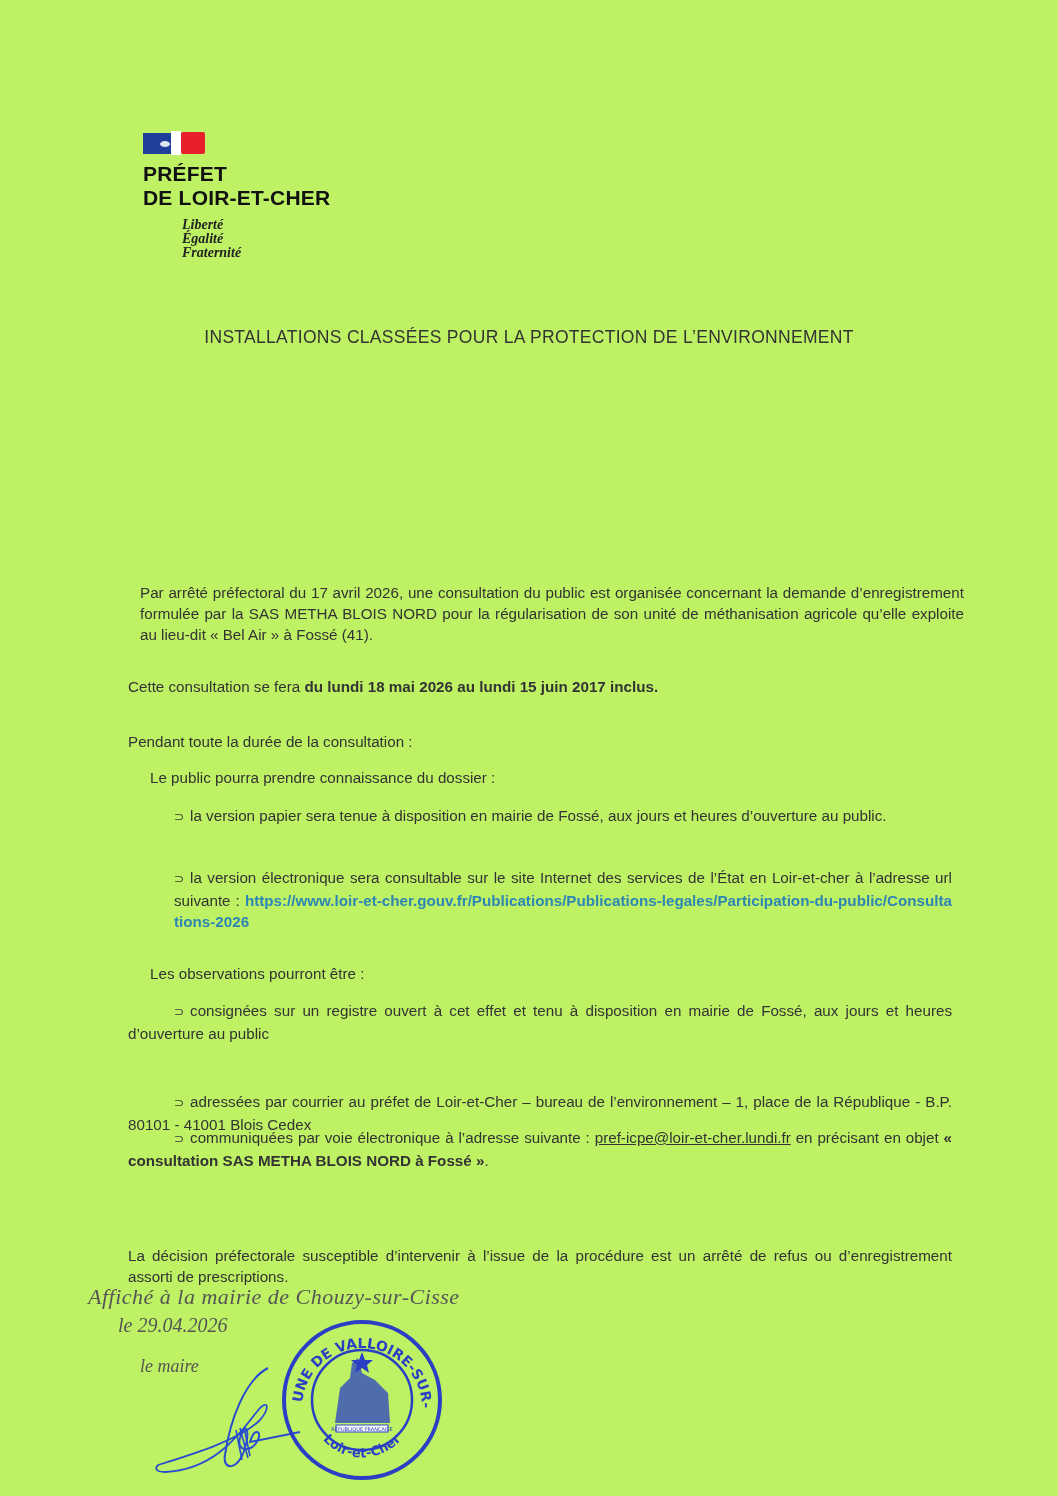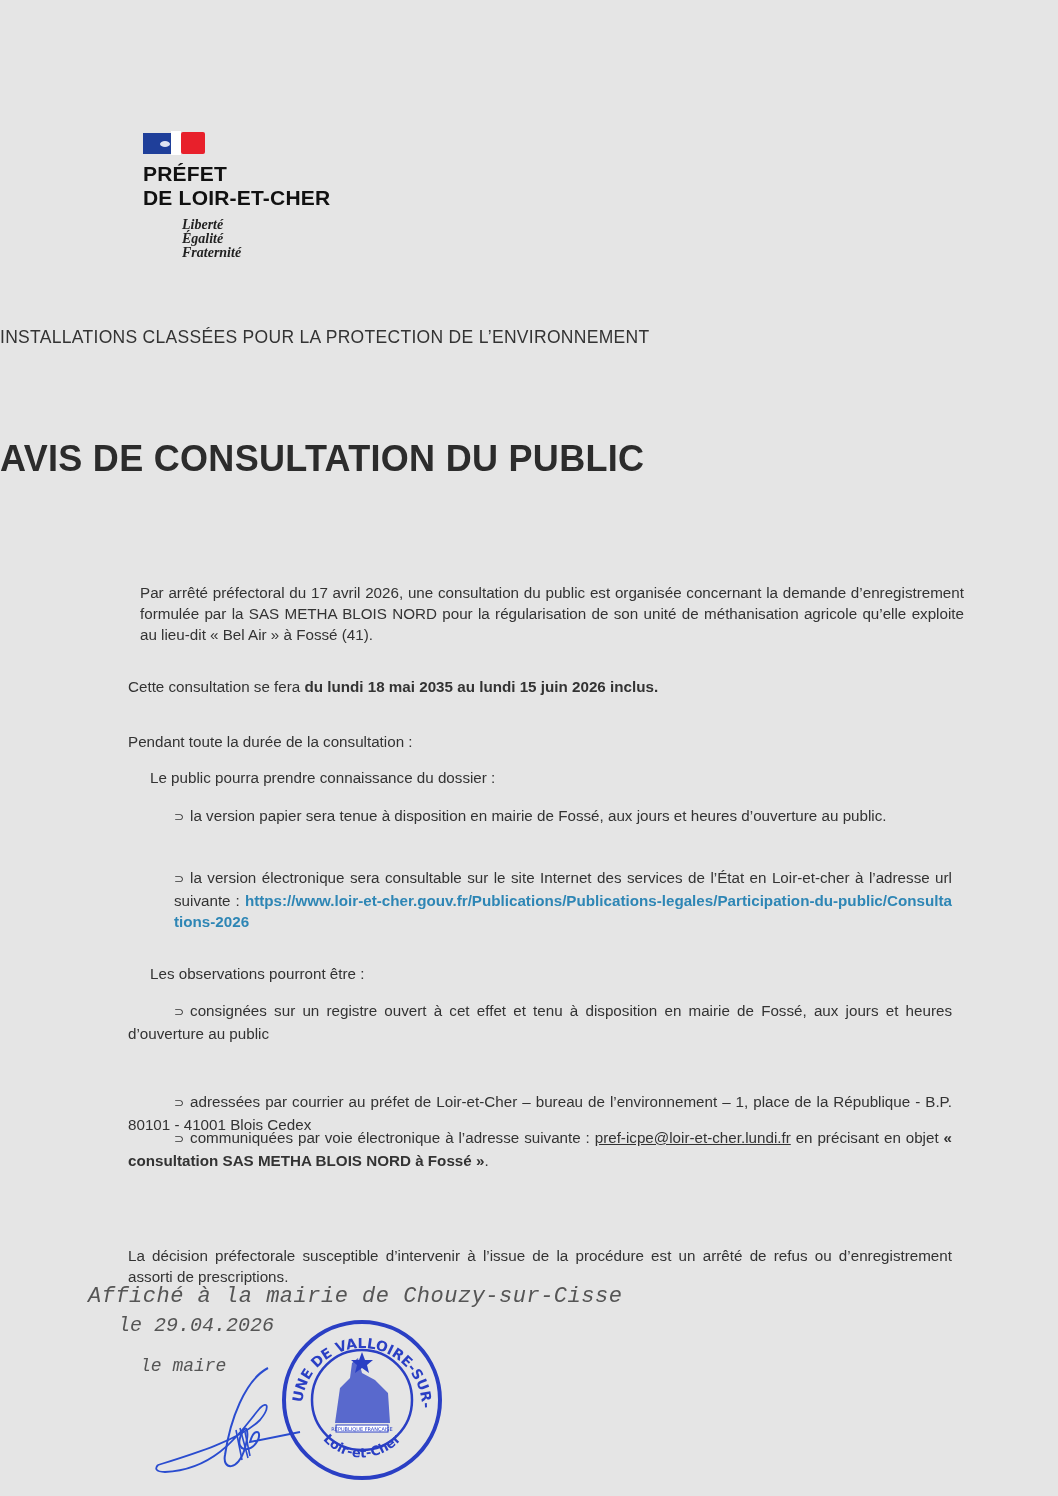--- a/index.html
+++ b/index.html
@@ -1,33 +1,33 @@
 <!DOCTYPE html>
 <html><head>
 <meta charset="utf-8">
 <style>
   html, body { margin: 0; padding: 0; background: #ffffff; }
   body { width: 1058px; height: 1496px; position: relative; overflow: hidden;
          font-family: "Liberation Sans", sans-serif; color: #2a2a2a; }
-  .page { position: absolute; left: 0; top: 0; width: 1058px; height: 1496px; background: #e5e5e5; }
+  .page { position: absolute; left: 0; top: 0; width: 1058px; height: 1496px; background: #bef264; }
 
   
   .flag { position: absolute; left: 143px; top: 131px; width: 62px; height: 24px; }
   .flag .blue { position: absolute; left: 0; top: 2px; width: 28px; height: 21px; background: #1f3f9a; }
   .flag .white { position: absolute; left: 28px; top: 0; width: 10px; height: 24px; background: #fff; }
   .flag .red { position: absolute; left: 38px; top: 1px; width: 24px; height: 22px; background: #e8202b; border-radius: 2px; }
   .flag .mark { position: absolute; left: 17px; top: 10px; width: 10px; height: 6px; border-radius: 50%; background: #dfe4f2; }
 
   .prefet { position: absolute; left: 143px; top: 162px; font-weight: bold; font-size: 21px; line-height: 24px;
             color: #111; letter-spacing: 0.2px; }
   .prefet div { white-space: nowrap; }
   .devise { position: absolute; left: 156px; top: 218px; font-family: "Liberation Serif", serif; font-style: italic;
             font-weight: bold; font-size: 14px; line-height: 14px; color: #222; margin-left: 26px; }
 
-  .section { position: absolute; left: 0; width: 1058px; white-space: nowrap; }
+  .section { position: absolute; left: 0; width: 1058px; text-align: center; white-space: nowrap; }
   .subtitle { top: 327px; font-size: 17.5px; letter-spacing: 0.3px; color: #333; }
   .title { top: 438px; font-size: 36px; font-weight: bold; color: #2c2c2c; letter-spacing: 0.3px; }
 
   .body { position: absolute; left: 128px; width: 824px; font-size: 15.2px; line-height: 21px; color: #333; }
   .justify { text-align: justify; text-align-last: left; }
   .p1 { top: 582px; margin-left: 12px; }
   .p2 { top: 676px; }
   .p3 { top: 731px; }
   .p4 { top: 767px; left: 150px; width: 800px; }
   .p5 { top: 805px; left: 174px; width: 778px; }
@@ -37,21 +37,21 @@
   .p9 { top: 1091px; }
   .p10 { top: 1127px; }
   .p11 { top: 1245px; }
   .indent { padding-left: 46px; }
   .b { font-weight: bold; }
   .link { color: #2e86b5; font-weight: bold; }
   .mail { text-decoration: underline; }
   .arrow { font-family: "DejaVu Sans", sans-serif; font-size: 12px; margin-right: 6px; }
 
   
-  .hand { position: absolute; font-family: Liberation Mono, monospace; font-style: italic; color: #555; white-space: nowrap; text-align: center; }
+  .hand { position: absolute; font-family: Liberation Serif, serif; font-style: italic; color: #555; white-space: nowrap; text-align: center; }
   .h1 { left: 88px; top: 1284px; font-size: 22px; letter-spacing: 0.5px; }
   .h2 { left: 118px; top: 1314px; font-size: 20px; }
   .h3 { left: 140px; top: 1356px; font-size: 18px; }
 
   .signature { position: absolute; left: 150px; top: 1360px; width: 160px; height: 120px; }
   .stamp { position: absolute; left: 280px; top: 1318px; width: 164px; height: 164px; }
 </style>
 </head>
 <body>
 
@@ -67,28 +67,27 @@
     <div>PRÉFET</div>
     <div>DE LOIR-ET-CHER</div>
   </div>
   <div class="devise">
     <div>Liberté</div>
     <div>Égalité</div>
     <div>Fraternité</div>
   </div>
 
   <div class="section subtitle">INSTALLATIONS CLASSÉES POUR LA PROTECTION DE L’ENVIRONNEMENT</div>
-  <div class="section title">AVIS DE CONSULTATION DU PUBLIC</div>
 
   <div class="body p1 justify">
     <span>Par arrêté préfectoral du 17 avril 2026, une consultation du public est organisée concernant la demande d’enregistrement formulée par la </span><span>SAS METHA BLOIS NORD</span><span> pour la régularisation de son unité de méthanisation agricole qu’elle exploite au lieu-dit « Bel Air » à Fossé (41).</span>
   </div>
 
   <div class="body p2">
-    <span>Cette consultation se fera </span><span class="b">du lundi 18 mai 2035 au lundi 15 juin 2026 inclus.</span>
+    <span>Cette consultation se fera </span><span class="b">du lundi 18 mai 2026 au lundi 15 juin 2017 inclus.</span>
   </div>
 
   <div class="body p3">Pendant toute la durée de la consultation :</div>
   <div class="body p4">Le public pourra prendre connaissance du dossier :</div>
 
   <div class="body p5 justify">
     <span class="arrow">⊃</span><span>la version papier sera tenue à disposition en mairie de Fossé, aux jours et heures d’ouverture au public.</span>
   </div>
 
   <div class="body p6 justify">

